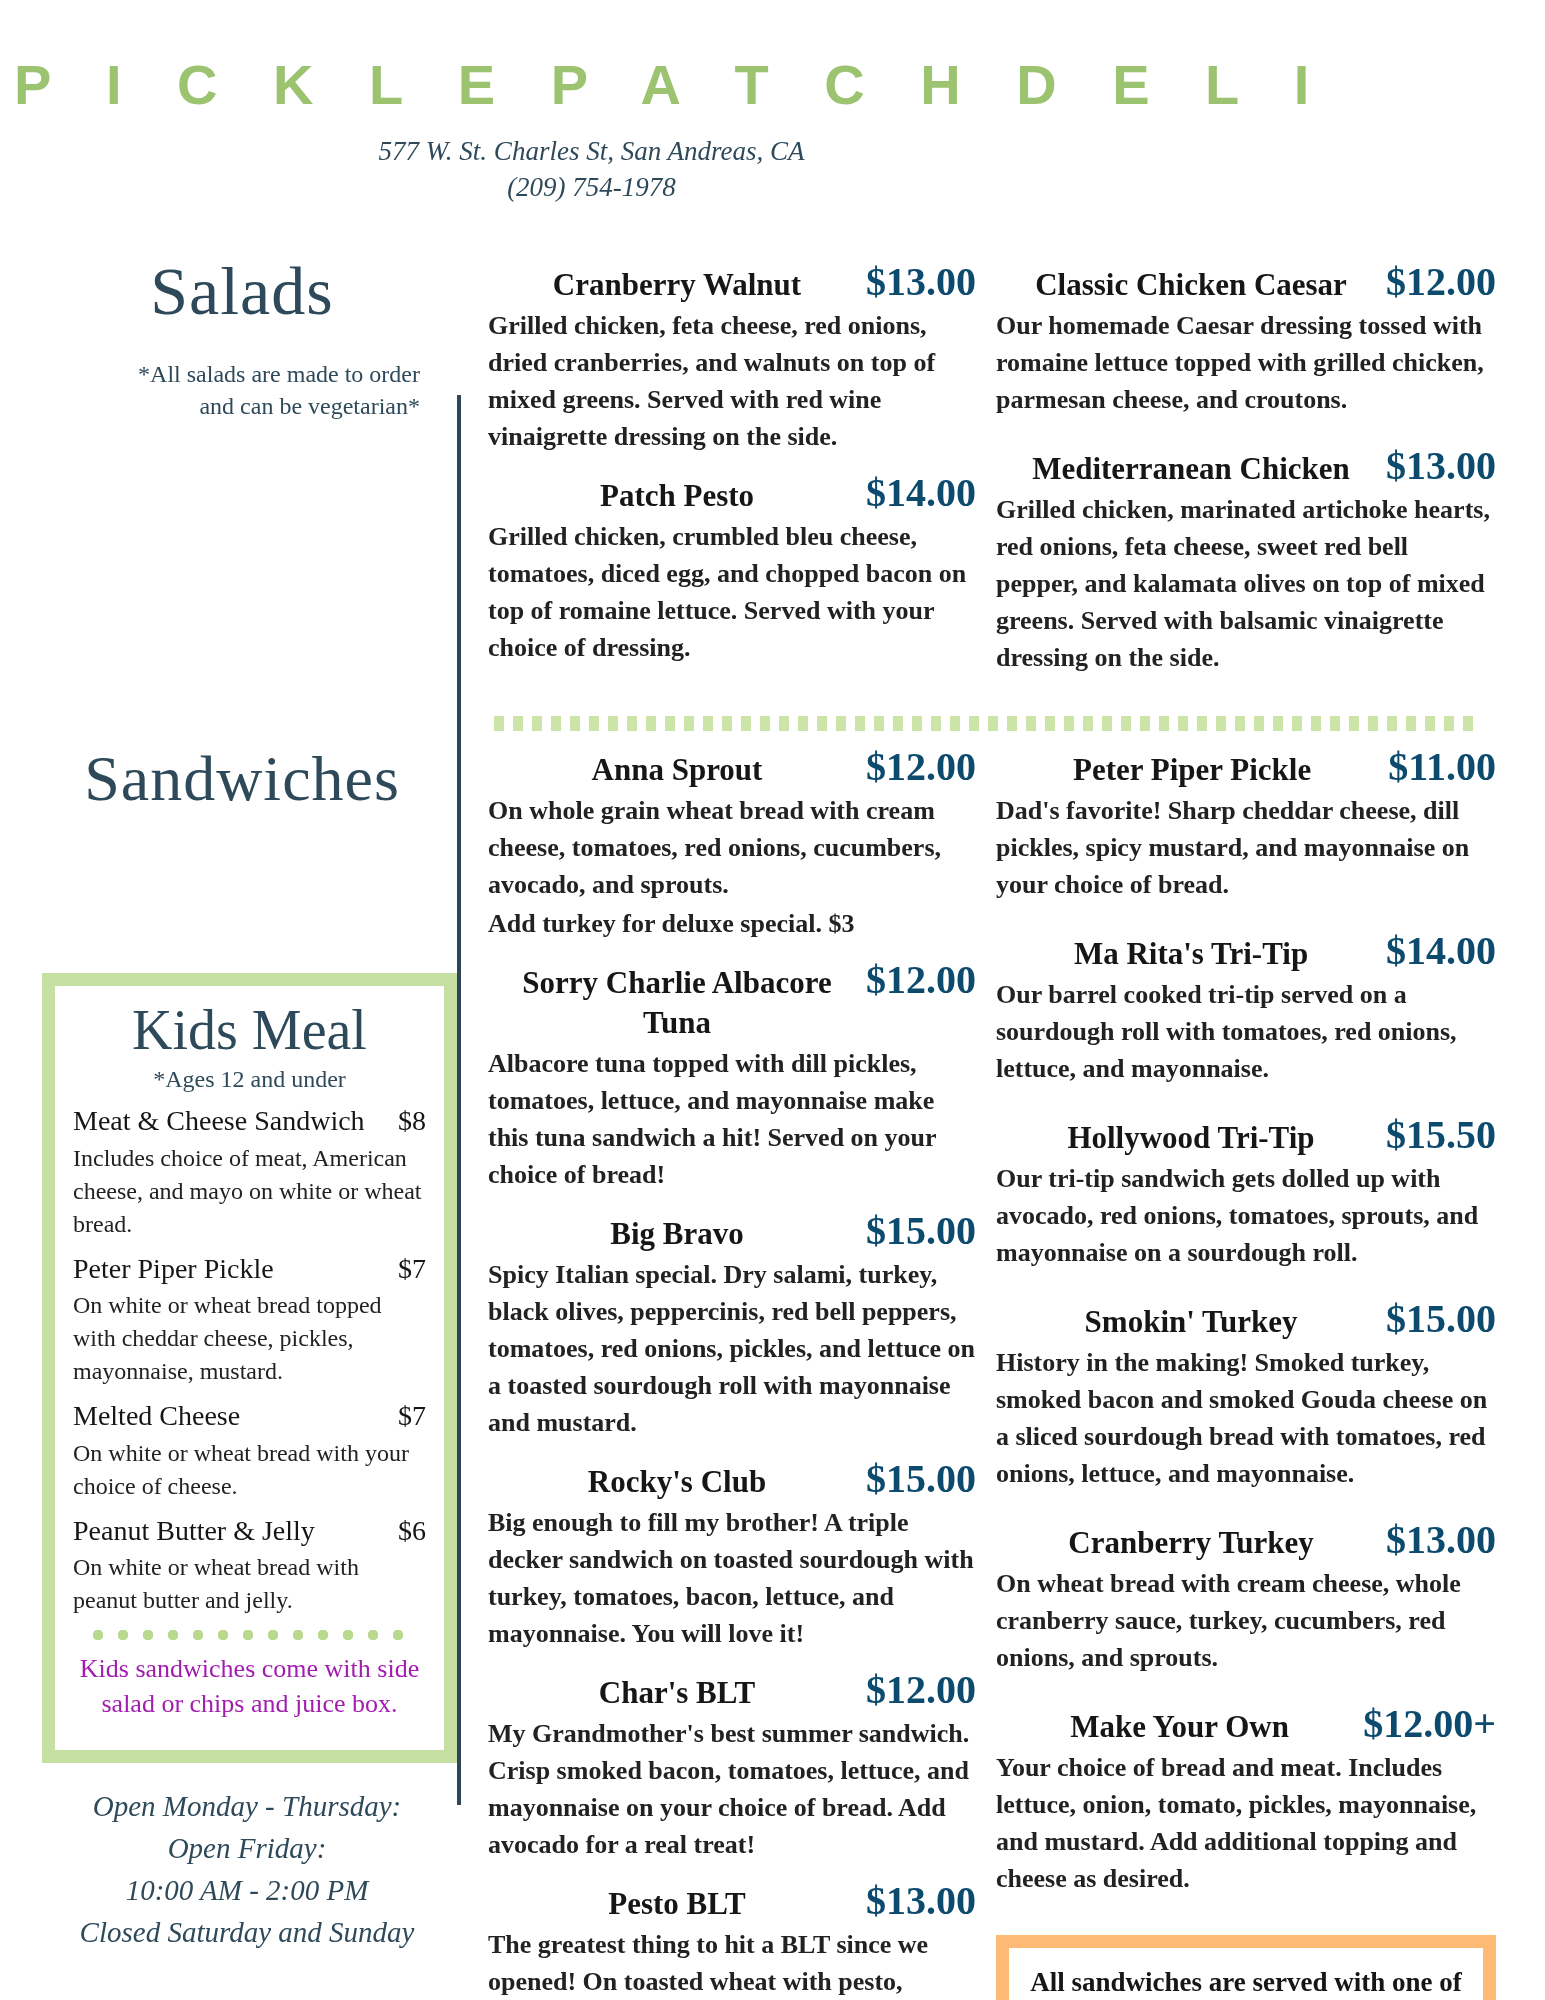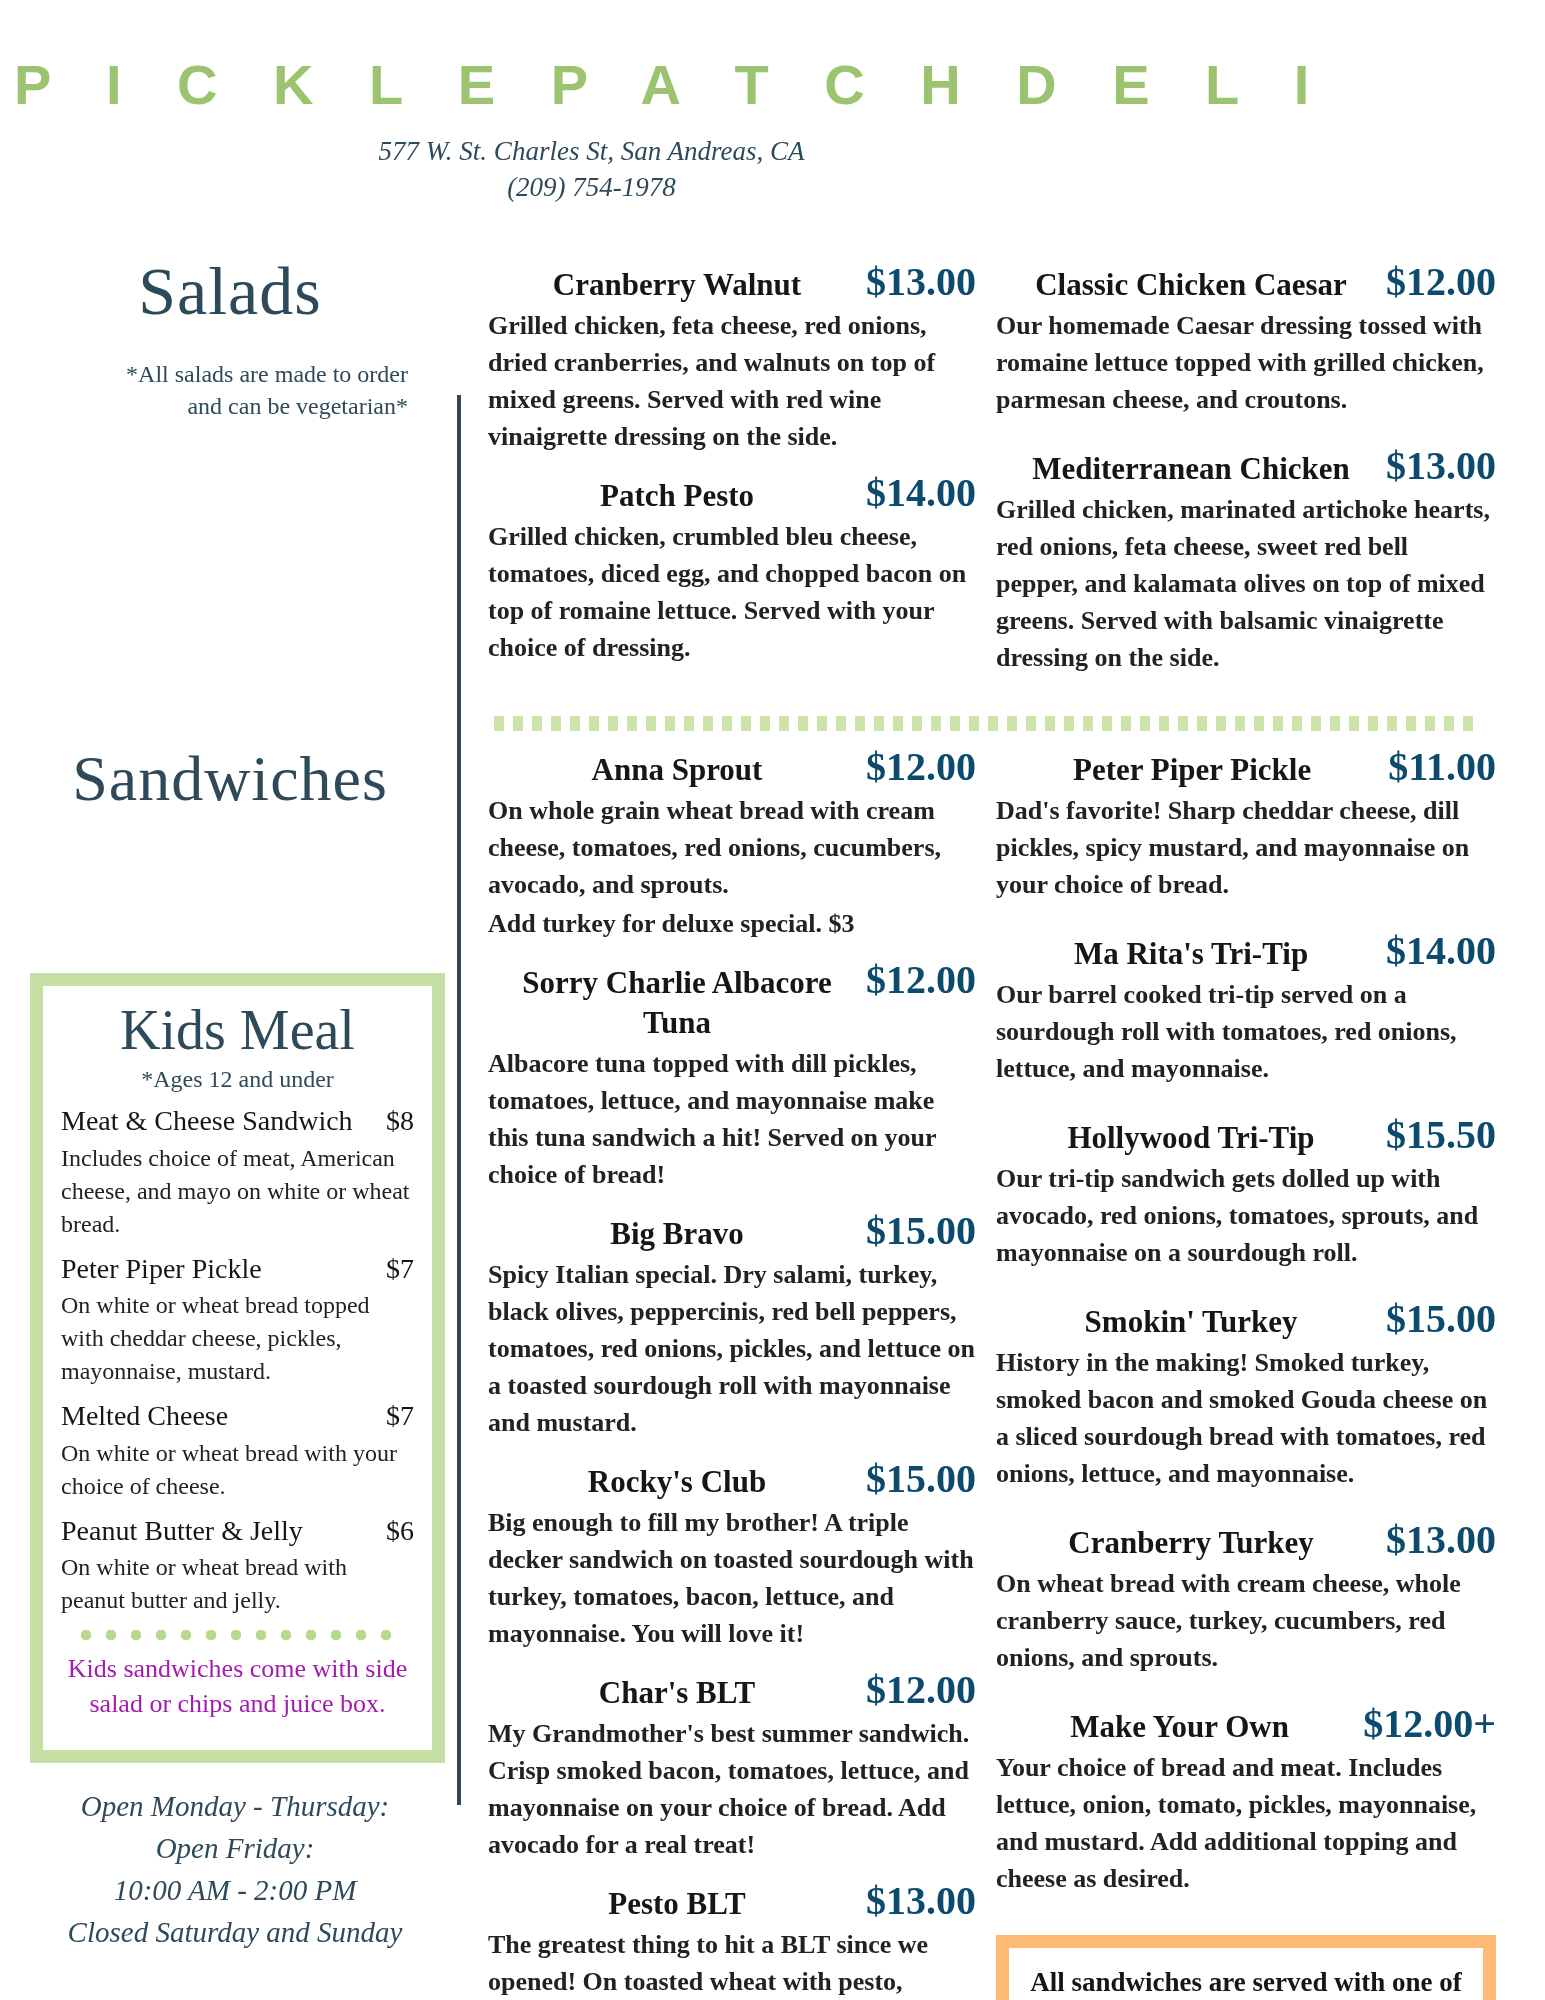--- a/index.html
+++ b/index.html
@@ -7,21 +7,21 @@
         font-family:"Liberation Serif",serif;color:#1e1e1e;}
 
   
   .hdr{position:absolute;top:52px;left:14px;width:1155px;text-align:center;}
   .hdr-title{font-family:"Liberation Sans",sans-serif;font-size:56px;letter-spacing:13px;
              word-spacing:14px;color:#9cc36f;font-weight:bold;white-space:nowrap;}
   .hdr-address{margin-top:16px;font-style:italic;font-size:27px;color:#2e4a5a;line-height:1.35;}
   .hdr-phone{font-style:italic;font-size:27px;color:#2e4a5a;line-height:1.35;}
 
   
-  .aside{position:absolute;left:0;top:0;width:498px;height:2000px;padding-left:37px;}
+  .aside{position:absolute;left:12px;top:0;width:498px;height:2000px;padding-left:37px;}
   .salads-h{position:absolute;top:252px;left:0;width:460px;text-align:center;
             font-size:68px;color:#2e4a5a;letter-spacing:1px;}
   .salads-note{position:absolute;top:358px;left:0;width:408px;text-align:right;
                font-size:24px;color:#2e4a5a;line-height:1.35;}
   .sandwiches-h{position:absolute;top:742px;left:0;width:460px;text-align:center;
                 font-size:64px;color:#2e4a5a;letter-spacing:1px;}
 
   .kids-box{position:absolute;top:973px;left:30px;width:415px;height:790px;box-sizing:border-box;
             border:13px solid #c6e0a3;background:#ffffff;padding:12px 18px 8px 18px;}
   .kids-h{text-align:center;font-size:56px;color:#2e4a5a;line-height:1.15;}

